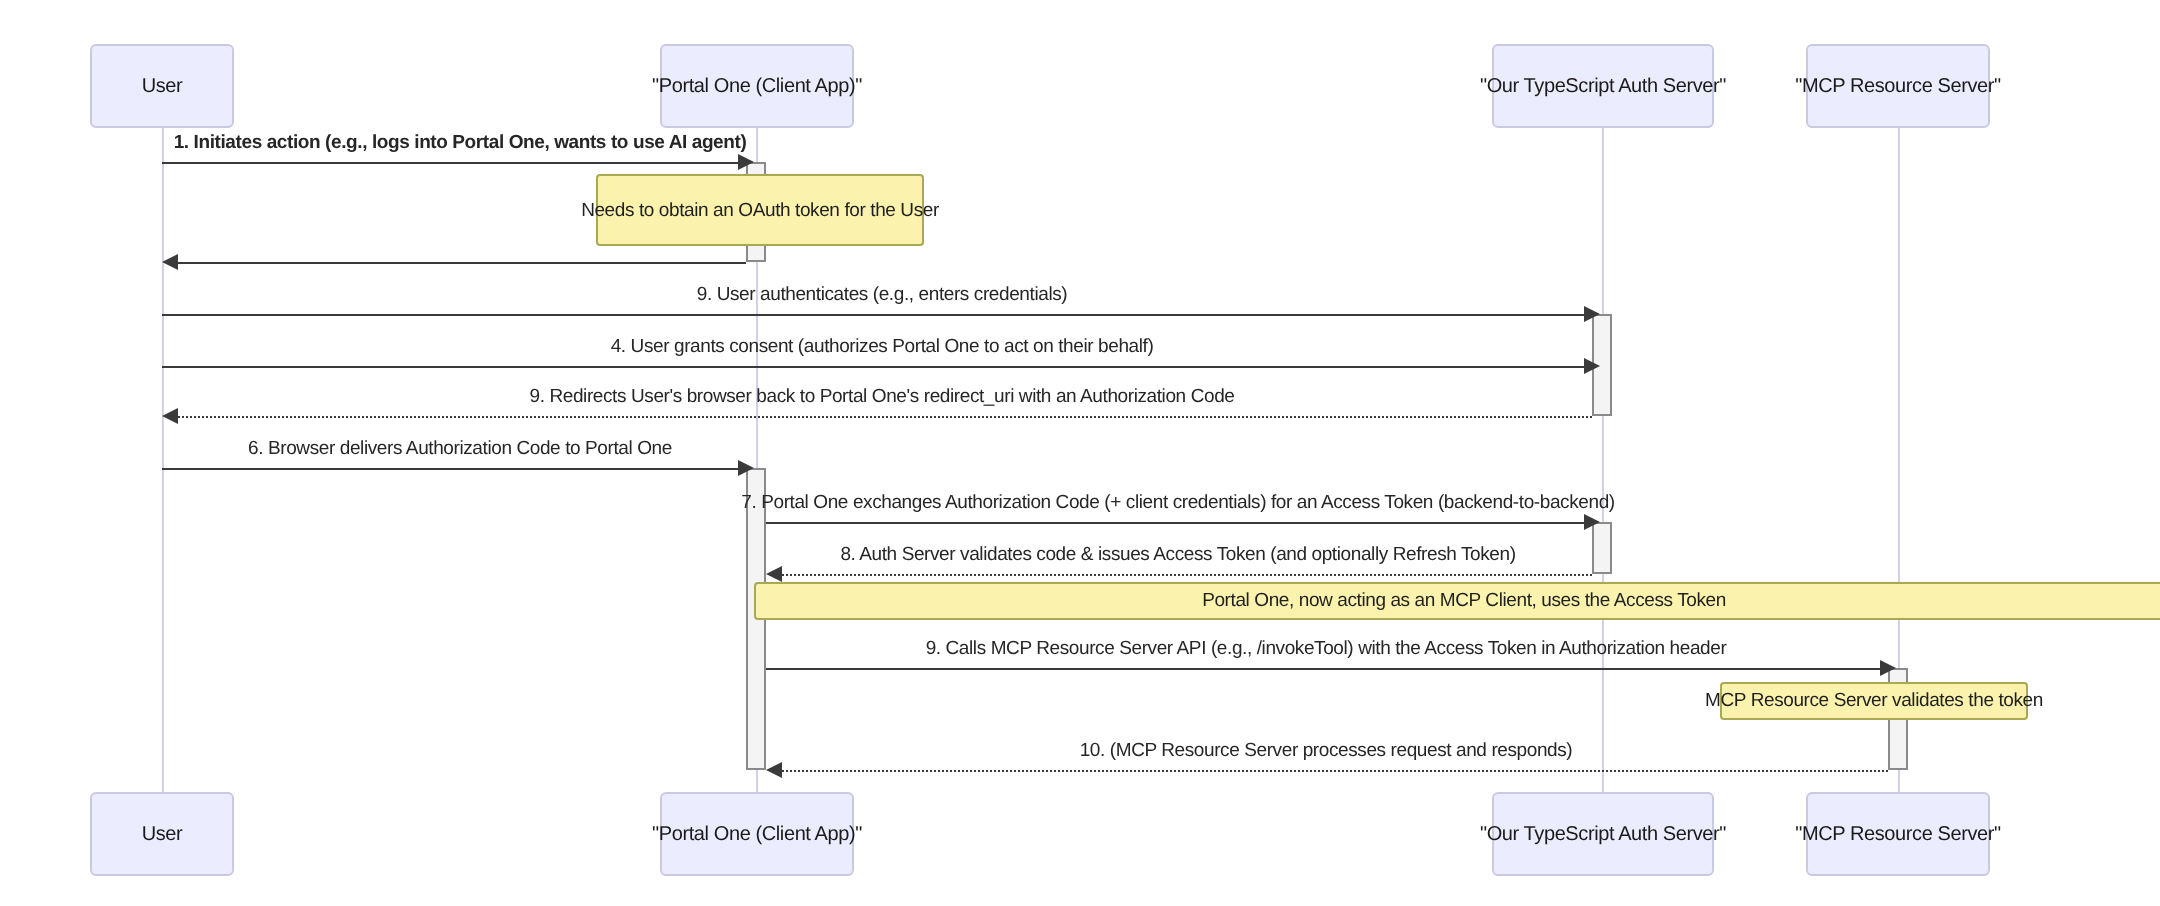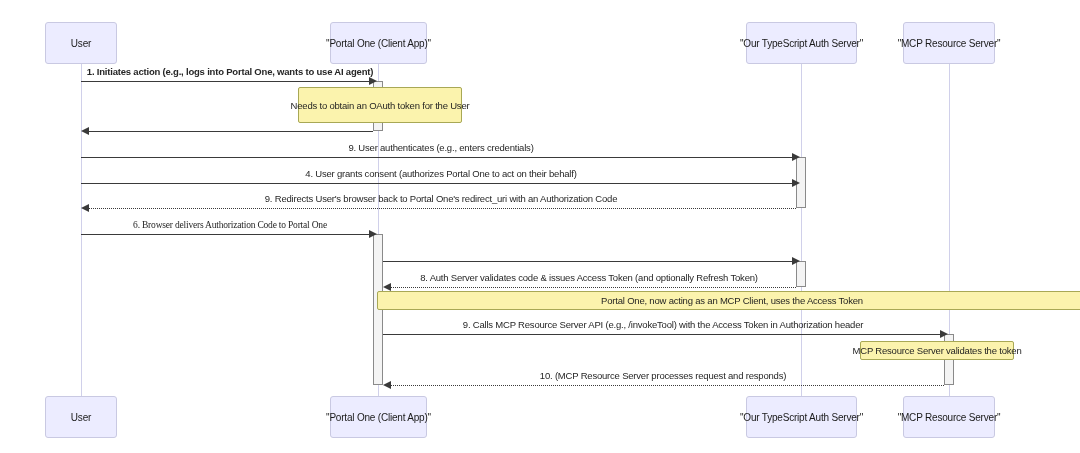--- a/index.html
+++ b/index.html
@@ -90,24 +90,25 @@
   <div class="head-r" style="left:792px; top:153px;"></div>
 
   <div class="msg-label" style="left:441px; top:168px;">4. User grants consent (authorizes Portal One to act on their behalf)</div>
   <div class="msg-line" style="left:81px; top:182.5px; width:711px;"></div>
   <div class="head-r" style="left:792px; top:179px;"></div>
 
   <div class="msg-label" style="left:441px; top:193px;">9. Redirects User's browser back to Portal One's redirect_uri with an Authorization Code</div>
   <div class="msg-line dotted" style="left:89px; top:207.5px; width:707px;"></div>
   <div class="head-l" style="left:81px; top:204px;"></div>
 
-  <div class="msg-label" style="left:230px; top:219px;font-family:Liberation Serif, serif;">6. Browser delivers Authorization Code to Portal One</div>
+  <div class="msg-label" style="left:230px; top:219px;">6. Browser delivers Authorization Code to Portal One</div>
   <div class="msg-line" style="left:81px; top:233.5px; width:288px;"></div>
   <div class="head-r" style="left:369px; top:230px;"></div>
 
+  <div class="msg-label" style="left:589px; top:246px;">7. Portal One exchanges Authorization Code (+ client credentials) for an Access Token (backend-to-backend)</div>
   <div class="msg-line" style="left:383px; top:260.5px; width:409px;"></div>
   <div class="head-r" style="left:792px; top:257px;"></div>
 
   <div class="msg-label" style="left:589px; top:272px;">8. Auth Server validates code &amp; issues Access Token (and optionally Refresh Token)</div>
   <div class="msg-line dotted" style="left:391px; top:286.5px; width:405px;"></div>
   <div class="head-l" style="left:383px; top:283px;"></div>
 
   <div class="msg-label" style="left:663px; top:319px;">9. Calls MCP Resource Server API (e.g., /invokeTool) with the Access Token in Authorization header</div>
   <div class="msg-line" style="left:383px; top:333.5px; width:557px;"></div>
   <div class="head-r" style="left:940px; top:330px;"></div>

